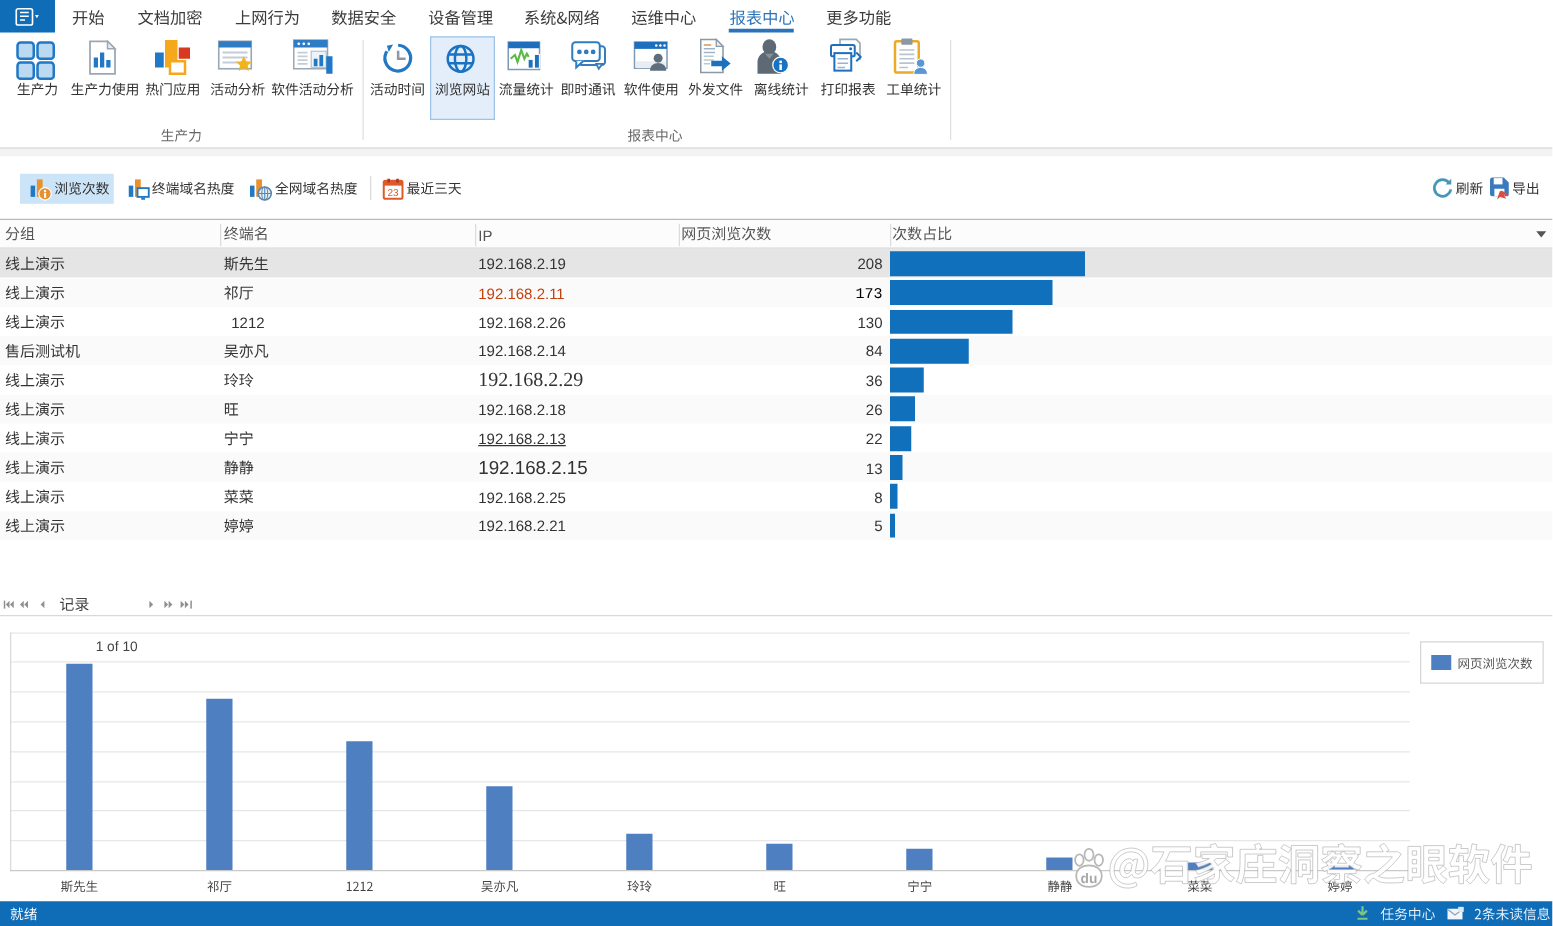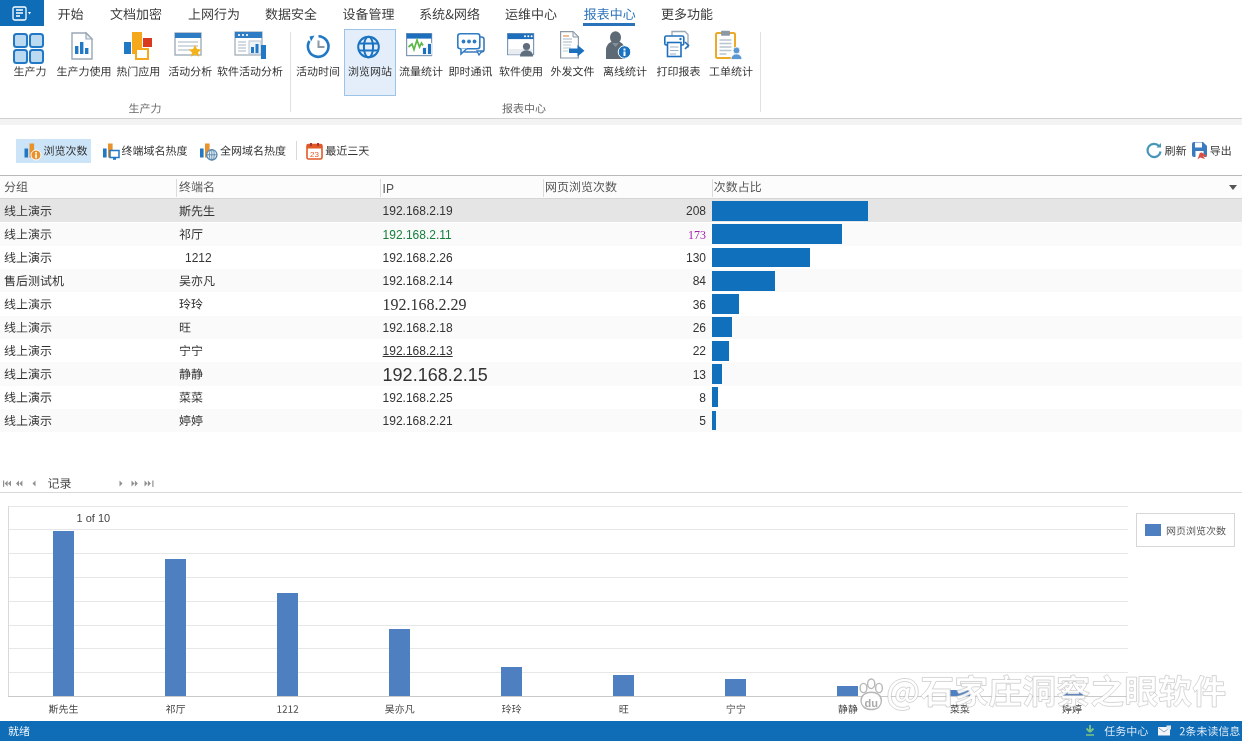--- a/index.html
+++ b/index.html
@@ -58,34 +58,34 @@
 <div style="position:absolute;left:725.3px;top:678.5px;width:21px;height:17.5px;background:#4e7fc0;"></div>
 <div style="position:absolute;left:837.4px;top:685.7px;width:21px;height:10.3px;background:#4e7fc0;"></div>
 <div style="position:absolute;left:949.4px;top:689.7px;width:21px;height:6.3px;background:#4e7fc0;"></div>
 <div style="position:absolute;left:1061.5px;top:692.0px;width:21px;height:4.0px;background:#4e7fc0;"></div>
 <div style="position:absolute;left:1136px;top:513px;width:99px;height:34px;background:#fff;border:1px solid #d6d6d6;box-sizing:border-box;"></div>
 <div style="position:absolute;left:1145px;top:524px;width:16px;height:12px;background:#4e7fc0;"></div>
 <div style="position:absolute;left:0;top:721px;width:1242px;height:20px;background:#0f6db8;"></div>
 <div style="position:absolute;top:181.5px;font-size:12px;color:#555;font-family:'Liberation Sans',sans-serif;font-weight:normal;white-space:nowrap;line-height:14px;left:382.6px;">IP</div>
 <div style="position:absolute;top:204.4px;font-size:12px;color:#333;font-family:'Liberation Sans',sans-serif;font-weight:normal;white-space:nowrap;line-height:14px;left:382.6px;">192.168.2.19</div>
 <div style="position:absolute;top:204.4px;font-size:12px;color:#333;font-family:'Liberation Sans',sans-serif;font-weight:normal;white-space:nowrap;line-height:14px;right:536.0px;">208</div>
-<div style="position:absolute;top:227.7px;font-size:12px;color:#15803d;font-family:'Liberation Sans',sans-serif;font-weight:normal;white-space:nowrap;line-height:14px;left:382.6px;text-align:right;">192.168.2.11</div>
-<div style="position:absolute;top:227.7px;font-size:12px;color:#a21caf;font-family:Liberation Serif, serif;font-weight:normal;white-space:nowrap;line-height:14px;right:536.0px;">173</div>
+<div style="position:absolute;top:227.7px;font-size:12px;color:#c2410c;font-family:'Liberation Sans',sans-serif;font-weight:normal;white-space:nowrap;line-height:14px;left:382.6px;text-align:right;">192.168.2.11</div>
+<div style="position:absolute;top:227.7px;font-size:12px;color:#000000;font-family:Liberation Mono, monospace;font-weight:normal;white-space:nowrap;line-height:14px;right:536.0px;">173</div>
 <div style="position:absolute;top:251.0px;font-size:12px;color:#333;font-family:'Liberation Sans',sans-serif;font-weight:normal;white-space:nowrap;line-height:14px;left:382.6px;">192.168.2.26</div>
 <div style="position:absolute;top:251.0px;font-size:12px;color:#333;font-family:'Liberation Sans',sans-serif;font-weight:normal;white-space:nowrap;line-height:14px;right:536.0px;">130</div>
 <div style="position:absolute;top:251.0px;font-size:12px;color:#333;font-family:'Liberation Sans',sans-serif;font-weight:normal;white-space:nowrap;line-height:14px;left:185px;">1212</div>
 <div style="position:absolute;top:274.3px;font-size:12px;color:#333;font-family:'Liberation Sans',sans-serif;font-weight:normal;white-space:nowrap;line-height:14px;left:382.6px;">192.168.2.14</div>
 <div style="position:absolute;top:274.3px;font-size:12px;color:#333;font-family:'Liberation Sans',sans-serif;font-weight:normal;white-space:nowrap;line-height:14px;right:536.0px;">84</div>
 <div style="position:absolute;top:297.6px;font-size:16px;color:#333;font-family:Liberation Serif, serif;font-weight:normal;white-space:nowrap;line-height:14px;left:382.6px;">192.168.2.29</div>
 <div style="position:absolute;top:297.6px;font-size:12px;color:#333;font-family:'Liberation Sans',sans-serif;font-weight:normal;white-space:nowrap;line-height:14px;right:536.0px;">36</div>
 <div style="position:absolute;top:320.9px;font-size:12px;color:#333;font-family:'Liberation Sans',sans-serif;font-weight:normal;white-space:nowrap;line-height:14px;left:382.6px;">192.168.2.18</div>
 <div style="position:absolute;top:320.9px;font-size:12px;color:#333;font-family:'Liberation Sans',sans-serif;font-weight:normal;white-space:nowrap;line-height:14px;right:536.0px;">26</div>
 <div style="position:absolute;top:344.2px;font-size:12px;color:#333;font-family:'Liberation Sans',sans-serif;font-weight:normal;white-space:nowrap;line-height:14px;left:382.6px;text-decoration:underline;">192.168.2.13</div>
 <div style="position:absolute;top:344.2px;font-size:12px;color:#333;font-family:'Liberation Sans',sans-serif;font-weight:normal;white-space:nowrap;line-height:14px;right:536.0px;">22</div>
-<div style="position:absolute;top:367.5px;font-size:18px;color:#333;font-family:'Liberation Sans',sans-serif;font-weight:normal;white-space:nowrap;line-height:14px;left:382.6px;">192.168.2.15</div>
+<div style="position:absolute;top:367.5px;font-size:15px;color:#333;font-family:'Liberation Sans',sans-serif;font-weight:normal;white-space:nowrap;line-height:14px;left:382.6px;">192.168.2.15</div>
 <div style="position:absolute;top:367.5px;font-size:12px;color:#333;font-family:'Liberation Sans',sans-serif;font-weight:normal;white-space:nowrap;line-height:14px;right:536.0px;">13</div>
 <div style="position:absolute;top:390.8px;font-size:12px;color:#333;font-family:'Liberation Sans',sans-serif;font-weight:normal;white-space:nowrap;line-height:14px;left:382.6px;">192.168.2.25</div>
 <div style="position:absolute;top:390.8px;font-size:12px;color:#333;font-family:'Liberation Sans',sans-serif;font-weight:normal;white-space:nowrap;line-height:14px;right:536.0px;">8</div>
 <div style="position:absolute;top:414.1px;font-size:12px;color:#333;font-family:'Liberation Sans',sans-serif;font-weight:normal;white-space:nowrap;line-height:14px;left:382.6px;">192.168.2.21</div>
 <div style="position:absolute;top:414.1px;font-size:12px;color:#333;font-family:'Liberation Sans',sans-serif;font-weight:normal;white-space:nowrap;line-height:14px;right:536.0px;">5</div>
 <div style="position:absolute;top:478.0px;font-size:11px;color:#444;font-family:'Liberation Sans',sans-serif;font-weight:normal;white-space:nowrap;line-height:13px;left:76.5px;margin-top:34px;">1 of 10</div>
 <svg width="1242" height="741" viewBox="0 0 1242 741" style="position:absolute;left:0;top:0;">
       <defs>
         <path id="g5f00" d="M64.9 -70.3L64.9 -41.8L36.9 -41.8L36.9 -46.1L36.9 -70.3ZM5.2 -41.8L5.2 -34.6L28.8 -34.6C27.4 -20.9 22.3 -7.5 5.4 2.8C7.4 4.1 10.1 6.6 11.4 8.4C29.9 -3.3 35.1 -18.9 36.5 -34.6L64.9 -34.6L64.9 8.1L72.6 8.1L72.6 -34.6L94.9 -34.6L94.9 -41.8L72.6 -41.8L72.6 -70.3L91.8 -70.3L91.8 -77.5L8.9 -77.5L8.9 -70.3L29.3 -70.3L29.3 -46.1L29.2 -41.8Z"></path>
         <path id="g59cb" d="M46.2 -32.7L46.2 8L53.1 8L53.1 3.6L83.3 3.6L83.3 7.8L90.5 7.8L90.5 -32.7ZM53.1 -3.1L53.1 -25.9L83.3 -25.9L83.3 -3.1ZM42.9 -40.7C45.8 -41.9 50.1 -42.3 87.3 -45.2C88.6 -42.6 89.7 -40.2 90.5 -38.1L96.9 -41.4C93.8 -49.1 86.8 -60.8 80 -69.5L74 -66.6C77.4 -62.2 80.8 -56.9 83.8 -51.7L51.9 -49.7C58.5 -58.7 65.1 -70.3 70.5 -81.9L62.7 -84.1C57.7 -71.4 49.5 -58 46.8 -54.4C44.3 -50.8 42.3 -48.4 40.4 -48C41.3 -46 42.5 -42.3 42.9 -40.7ZM20.2 -56.5L31.6 -56.5C30.4 -43.7 28.1 -32.9 24.7 -24.1C21.3 -26.8 17.8 -29.5 14.4 -31.9C16.3 -39 18.4 -47.7 20.2 -56.5ZM6.5 -29.2C11.5 -25.8 16.8 -21.6 21.7 -17.4C17.1 -8.4 11.2 -2 4 1.9C5.6 3.3 7.6 6 8.6 7.8C16.2 3.1 22.3 -3.4 27.1 -12.4C30.9 -8.7 34.2 -5.2 36.4 -2.1L41 -8.2C38.5 -11.5 34.7 -15.4 30.3 -19.3C34.9 -30.5 37.7 -44.8 38.9 -63L34.5 -63.7L33.3 -63.5L21.6 -63.5C22.9 -70.3 24 -77 24.8 -83.1L17.8 -83.6C17.1 -77.4 16.1 -70.5 14.8 -63.5L4.3 -63.5L4.3 -56.5L13.4 -56.5C11.3 -46.2 8.8 -36.3 6.5 -29.2Z"></path>

